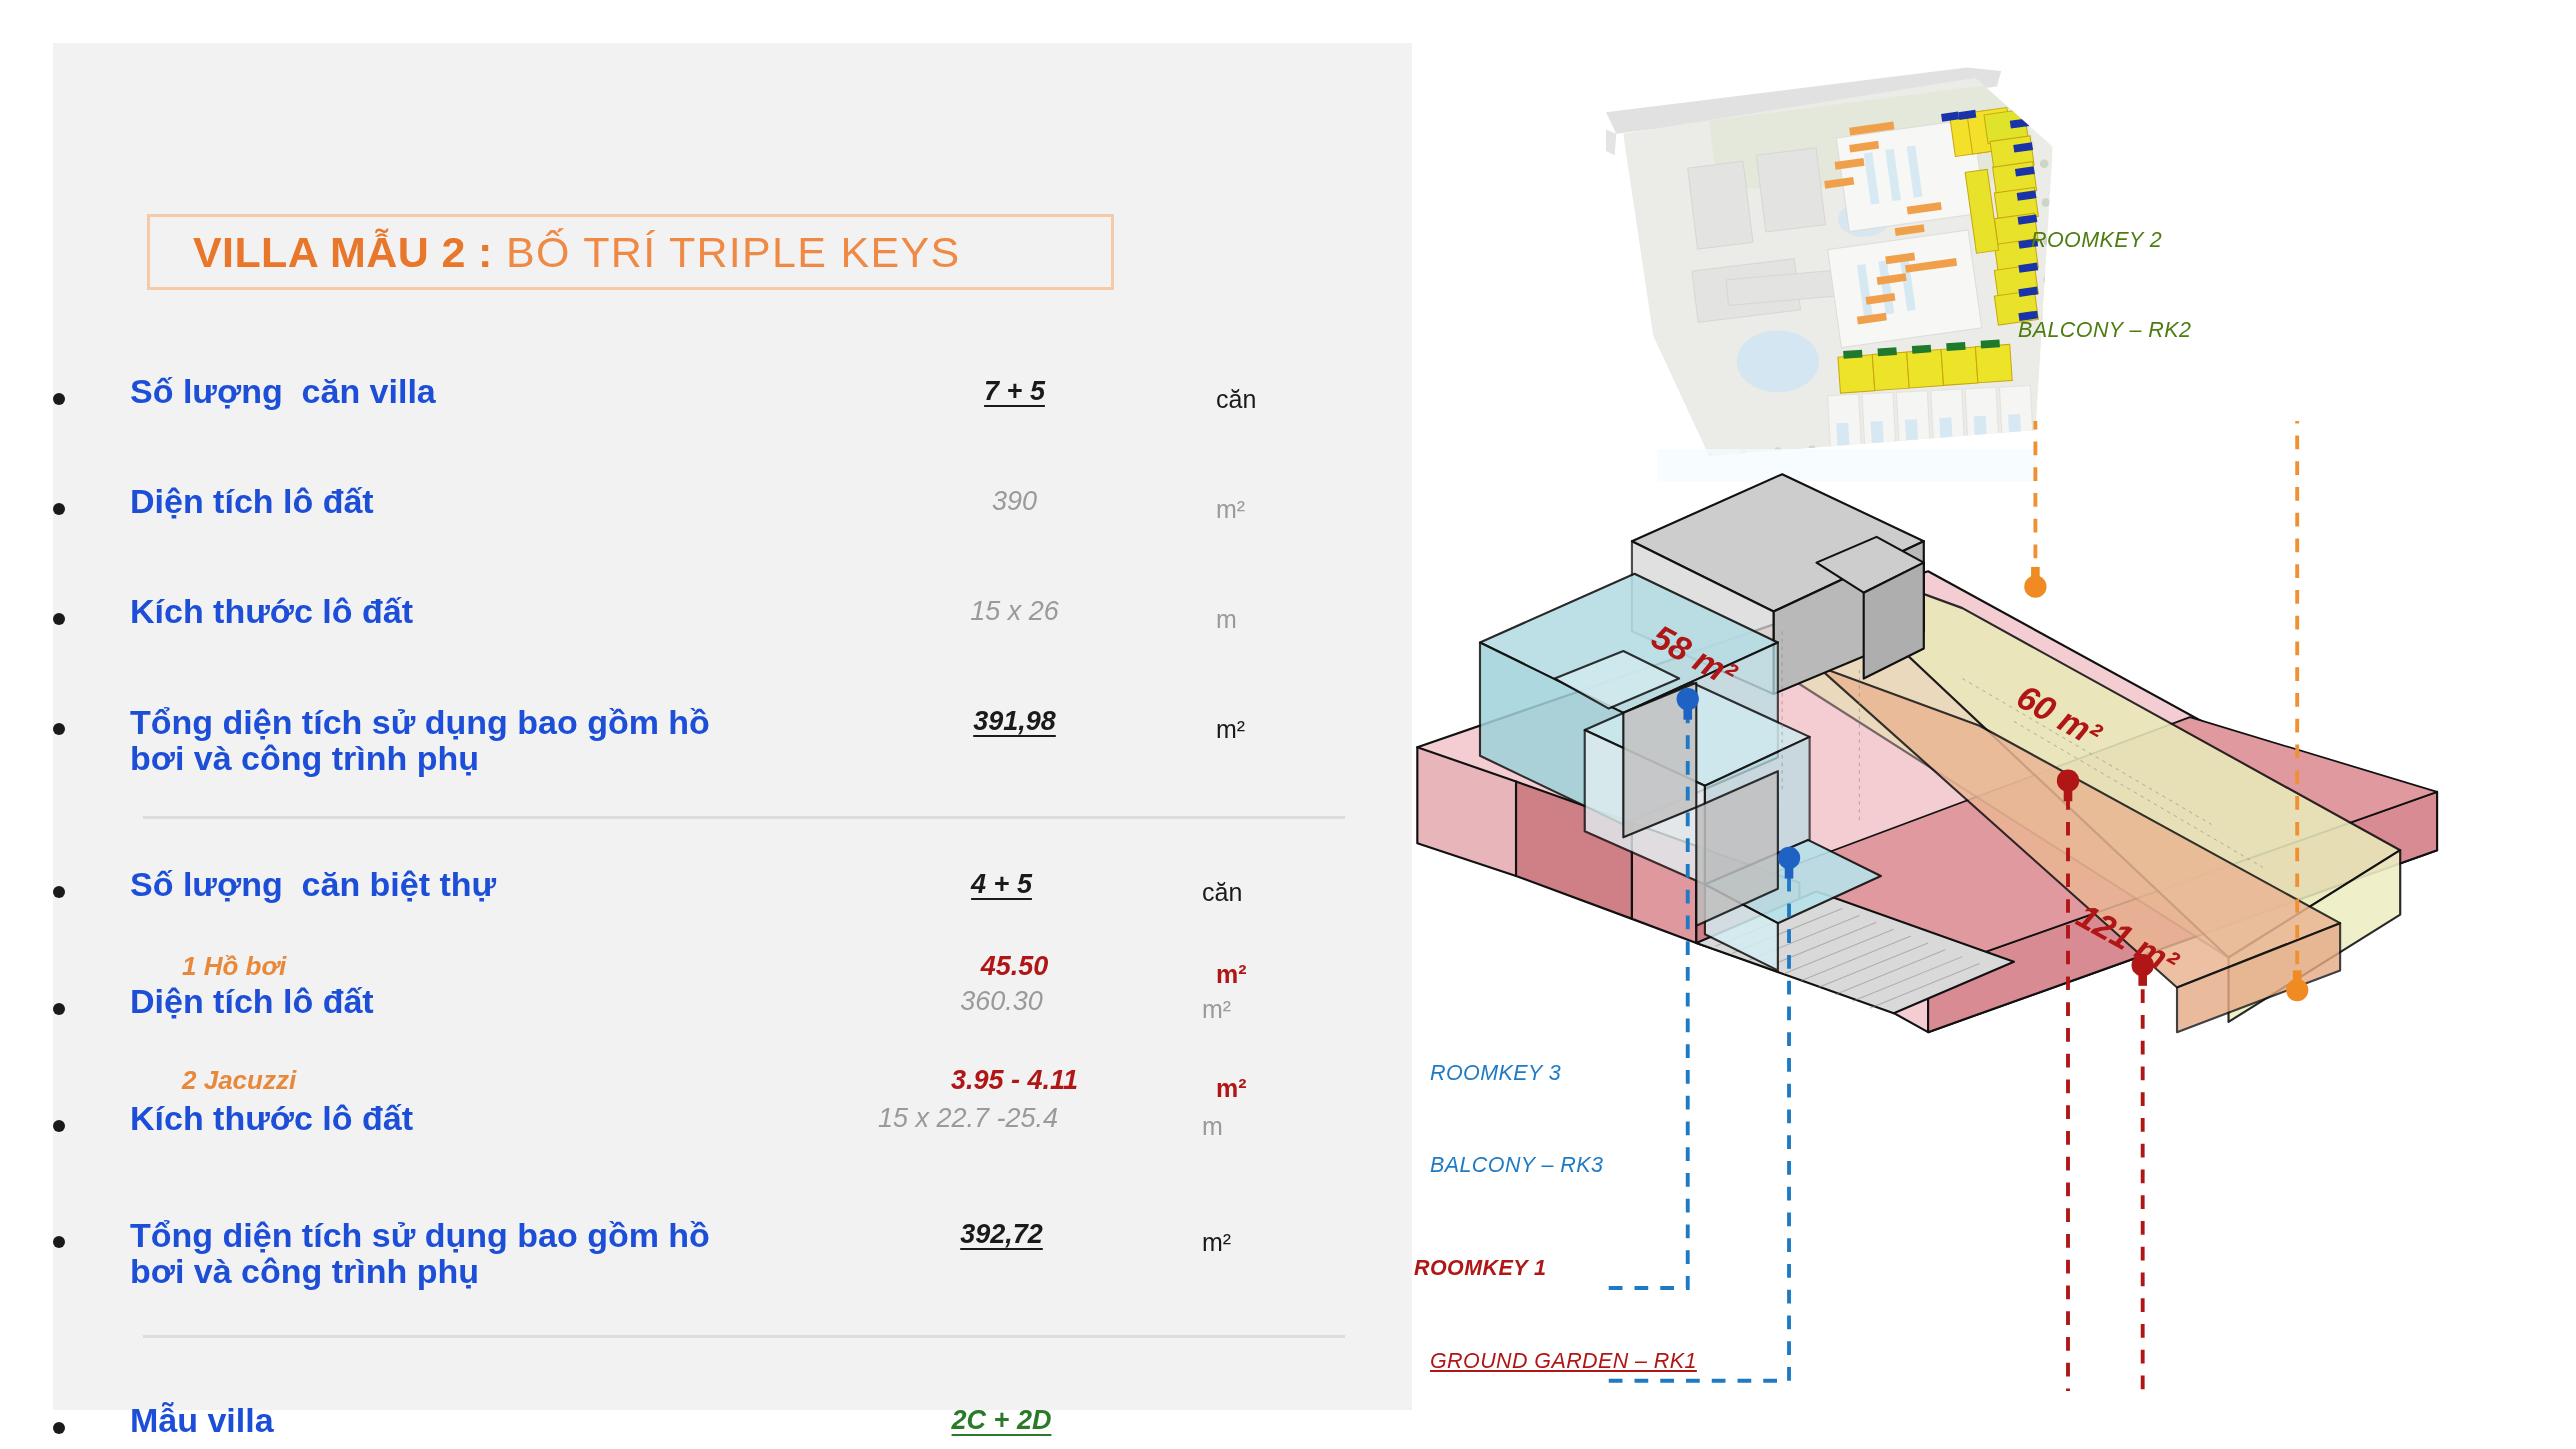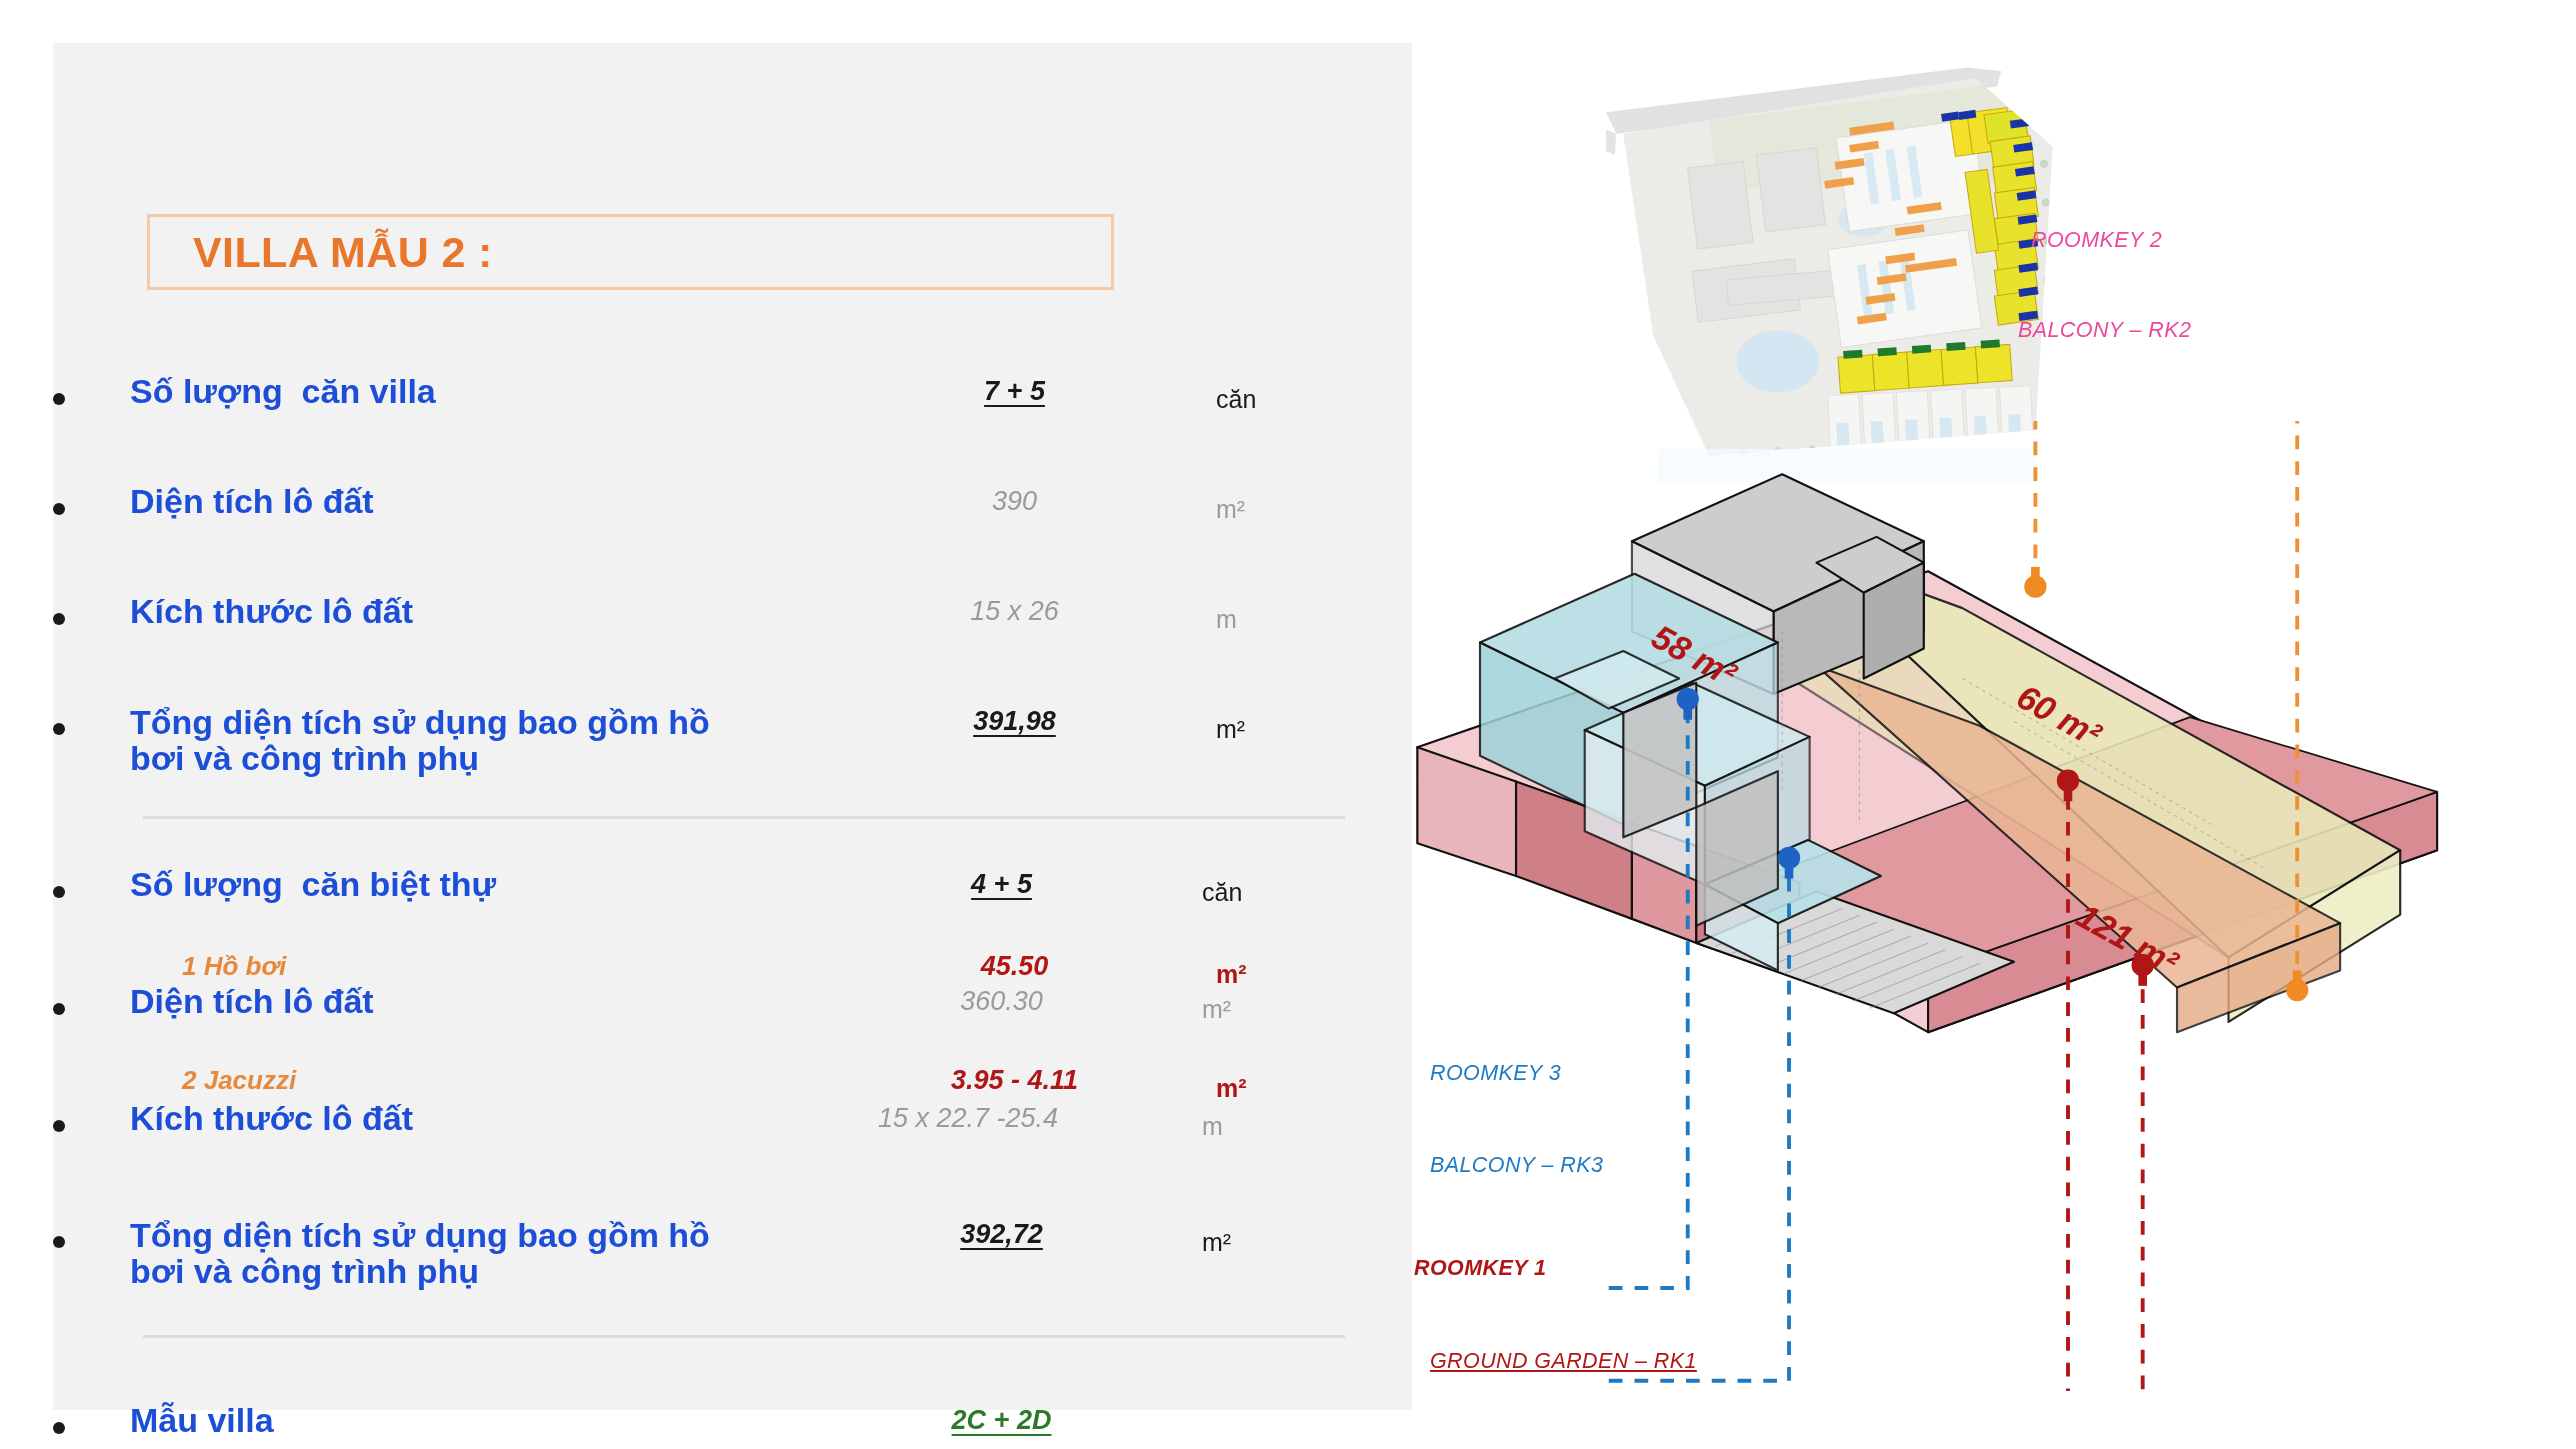--- a/index.html
+++ b/index.html
@@ -69,33 +69,34 @@
     position:absolute;left:1413px;top:43px;width:1110px;height:1367px;
     background:#ffffff;
   }
   .masterplan{position:absolute;left:193px;top:8.6px;width:494px;height:447px;}
   .axo{position:absolute;left:0px;top:378px;width:1110px;height:970px;}
 
   .callout{
     position:absolute;font-size:21.5px;font-style:italic;white-space:pre;
     letter-spacing:0.4px;
   }
-  .c-orange{color:#ec4899;}
+  .c-orange{color:#4d7c0f;}
   .c-blue{color:#1e7ac4;}
   .c-red{color:#b01616;}
 </style>
 </head>
 <body>
 
 <div class="page">
 
   <div class="left-panel">
 
     <div class="title-box">
       <span class="title-strong">VILLA MẪU 2 :</span>
+        <span class="title-light"> BỐ TRÍ TRIPLE KEYS</span>
     </div>
 
     <div class="spec-block" style="top:331px;">
 
       <div class="spec-row" style="top:0px;">
         <span class="bullet"></span>
         <span class="rlabel">Số lượng  căn villa</span>
         <span class="rvalue v-strong" style="left:807px;width:309px;">7 + 5</span>
         <span class="runit u-dark" style="left:1163px;">căn</span>
       </div>

